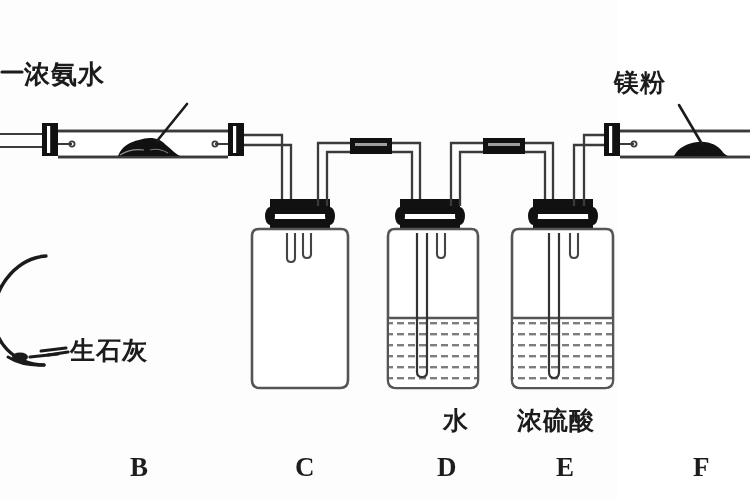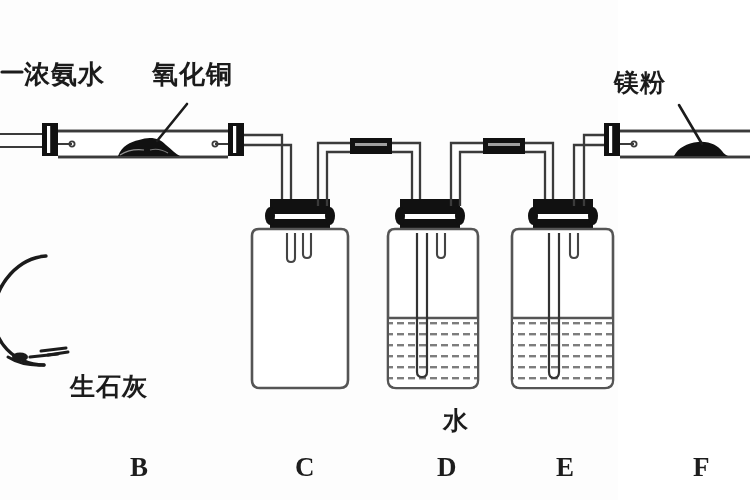--- a/index.html
+++ b/index.html
@@ -188,28 +188,28 @@
     <g>
       <path d="M 2 72 L 22 72" stroke="#1b1b1b" stroke-width="3.2" stroke-linecap="round"></path>
     </g>
     <g>
       <path d="M 48 355 L 68 352" stroke="#1b1b1b" stroke-width="3" stroke-linecap="round"></path>
     </g>
   </svg>
 
   <div class="cn-label" style="left:24px;top:57px;font-size:26px;">浓氨水</div>
 
-  <div class="cn-label" style="left:152px;top:57px;font-size:26px;">氧化铜</div>
 
   <div class="cn-label" style="left:614px;top:66px;font-size:25px;">镁粉</div>
 
-  <div class="cn-label" style="left:70px;top:334px;font-size:25px;margin-top:36px;">生石灰</div>
+  <div class="cn-label" style="left:70px;top:334px;font-size:25px;">生石灰</div>
 
   <div class="cn-label" style="left:443px;top:404px;font-size:25px;">水</div>
 
+  <div class="cn-label" style="left:517px;top:404px;font-size:25px;">浓硫酸</div>
 
   <div id="stage-letters">
       <div class="stage-letter" style="left: 130px; top: 452px;">B</div>
       <div class="stage-letter" style="left: 295px; top: 452px;">C</div>
       <div class="stage-letter" style="left: 437px; top: 452px;">D</div>
       <div class="stage-letter" style="left: 556px; top: 452px;">E</div>
       <div class="stage-letter" style="left: 693px; top: 452px;">F</div>
     </div>
 
 </div>

